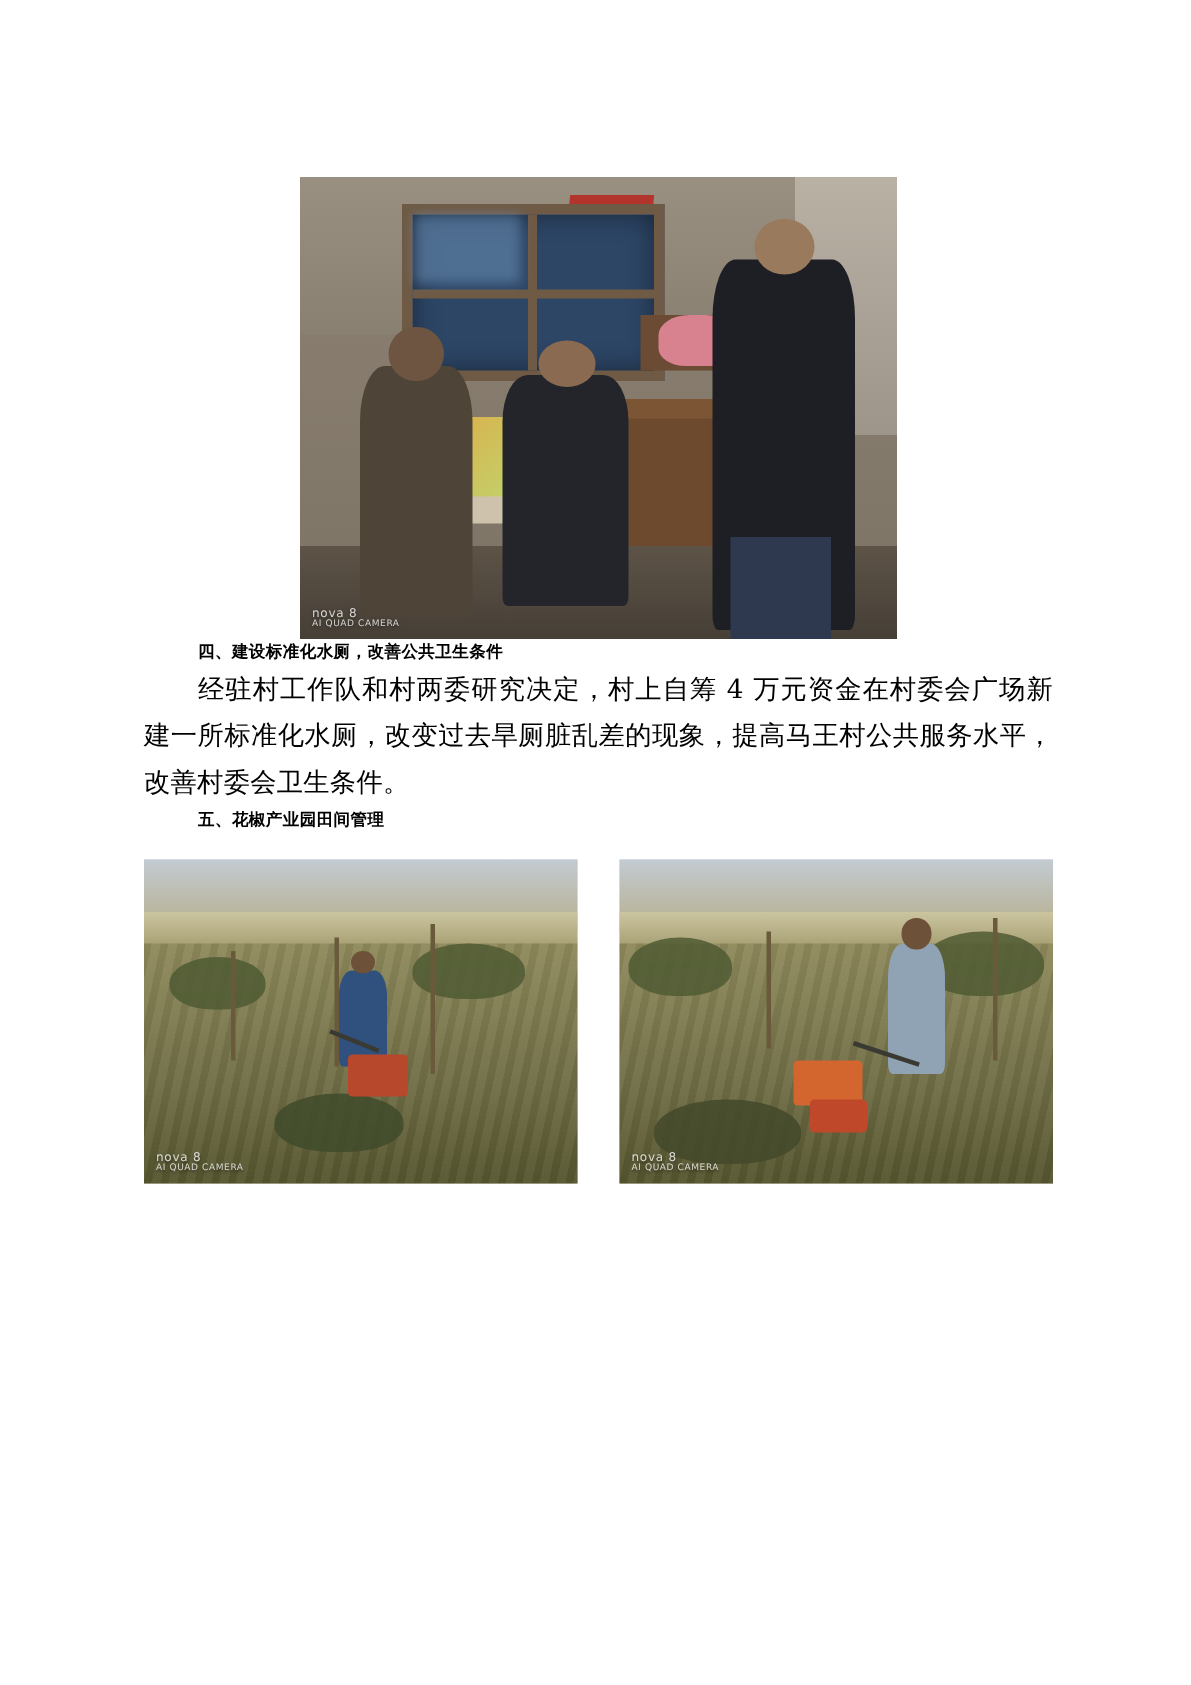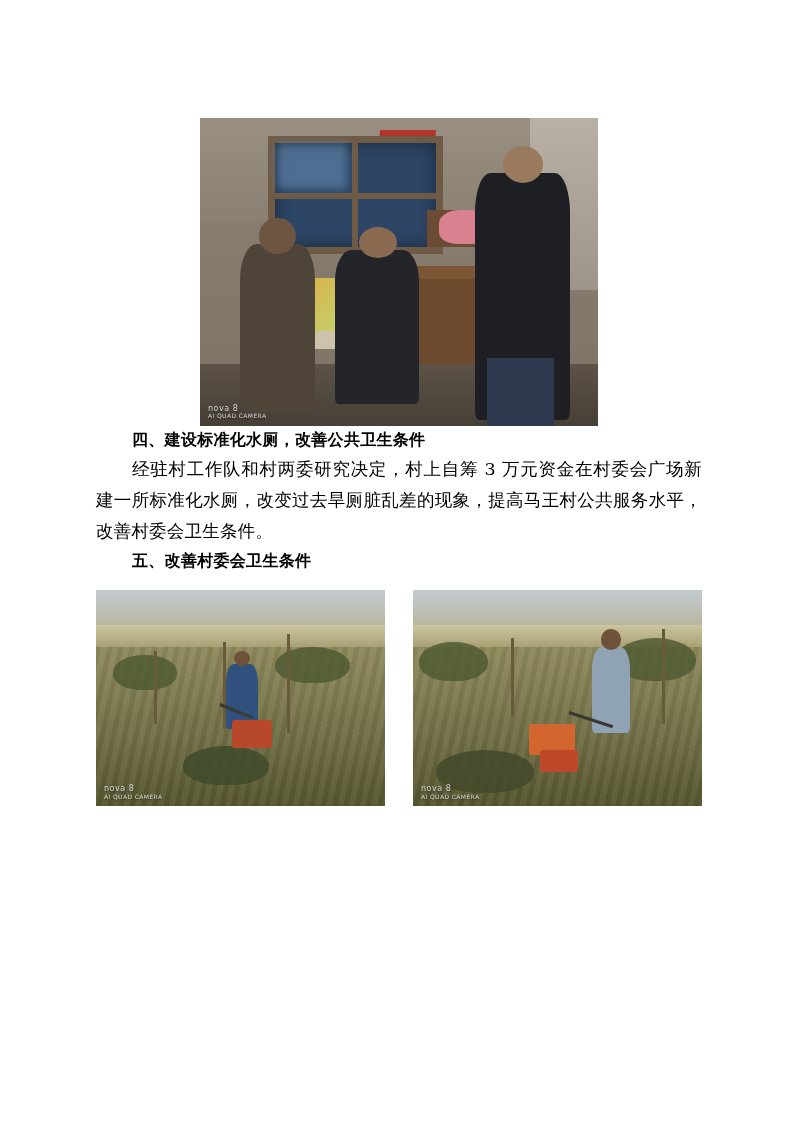--- a/index.html
+++ b/index.html
@@ -139,21 +139,21 @@
     background:#9a7a5d; border-radius:50%;
   }
   .p1-manRlegs{
     position:absolute; left:72%; bottom:0; width:17%; height:22%;
     background:#2e3950;
   }
 
   
   h2.heading {
     font-family: Liberation Serif, serif;
-    font-size: 16px;
+    font-size: 11px;
     font-weight: bold;
     line-height: 1.72;
     margin: 0;
     text-indent: 36px;
     letter-spacing: .3px;
   }
   p.para {
     font-size: 17.5px;
     line-height: 1.78;
     margin: 0;
@@ -237,23 +237,23 @@
       <div class="p1-manM"></div>
       <div class="p1-manR"></div>
       <div class="p1-manRlegs"></div>
       <div class="wm">
         <div class="l1">nova 8</div>
         <div class="l2">AI QUAD CAMERA</div>
       </div>
     </div>
 
     <h2 class="heading block-gap-top">四、建设标准化水厕，改善公共卫生条件</h2>
-    <p class="para">经驻村工作队和村两委研究决定，村上自筹 3 万元资金在村委会广场新建一所标准化水厕，改变过去旱厕脏乱差的现象，提高马王村公共服务水平，改善村委会卫生条件。</p>
-
-    <h2 class="heading">五、改善村委会卫生条件</h2>
+    <p class="para">经驻村工作队和村两委研究决定，村上自筹 4 万元资金在村委会广场新建一所标准化水厕，改变过去旱厕脏乱差的现象，提高马王村公共服务水平，改善村委会卫生条件。</p>
+
+    <h2 class="heading">五、花椒产业园田间管理</h2>
 
     <div class="photo-row">
 
       <div class="photo photo-2">
         <div class="p-grassTop"></div>
         <div class="p-ridge"></div>
         <div class="p-field"></div>
         <div class="p-bushA" style="left:6%;top:30%;width:22%;height:16%;"></div>
         <div class="p-bushB" style="left:62%;top:26%;width:26%;height:17%;"></div>
         <div class="p-bushC" style="left:30%;top:72%;width:30%;height:18%;background:#3f4a2a;"></div>

